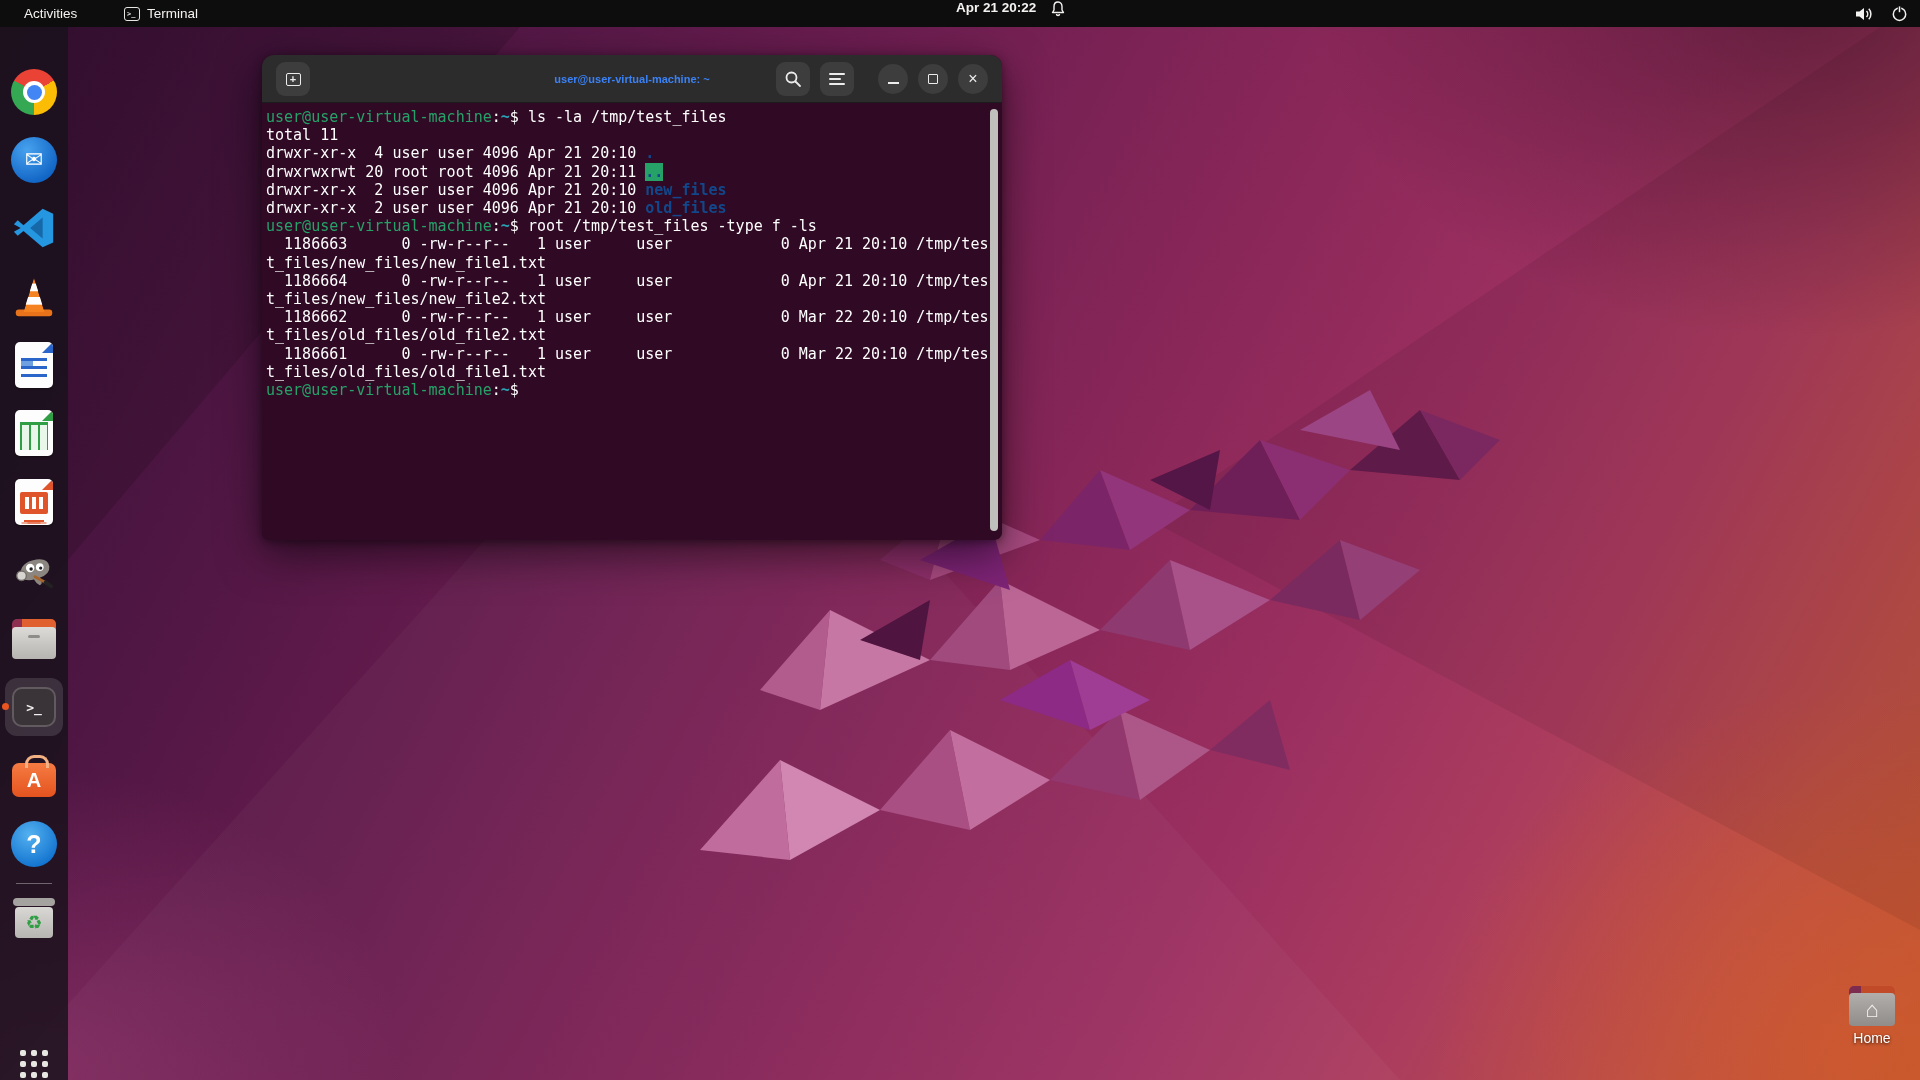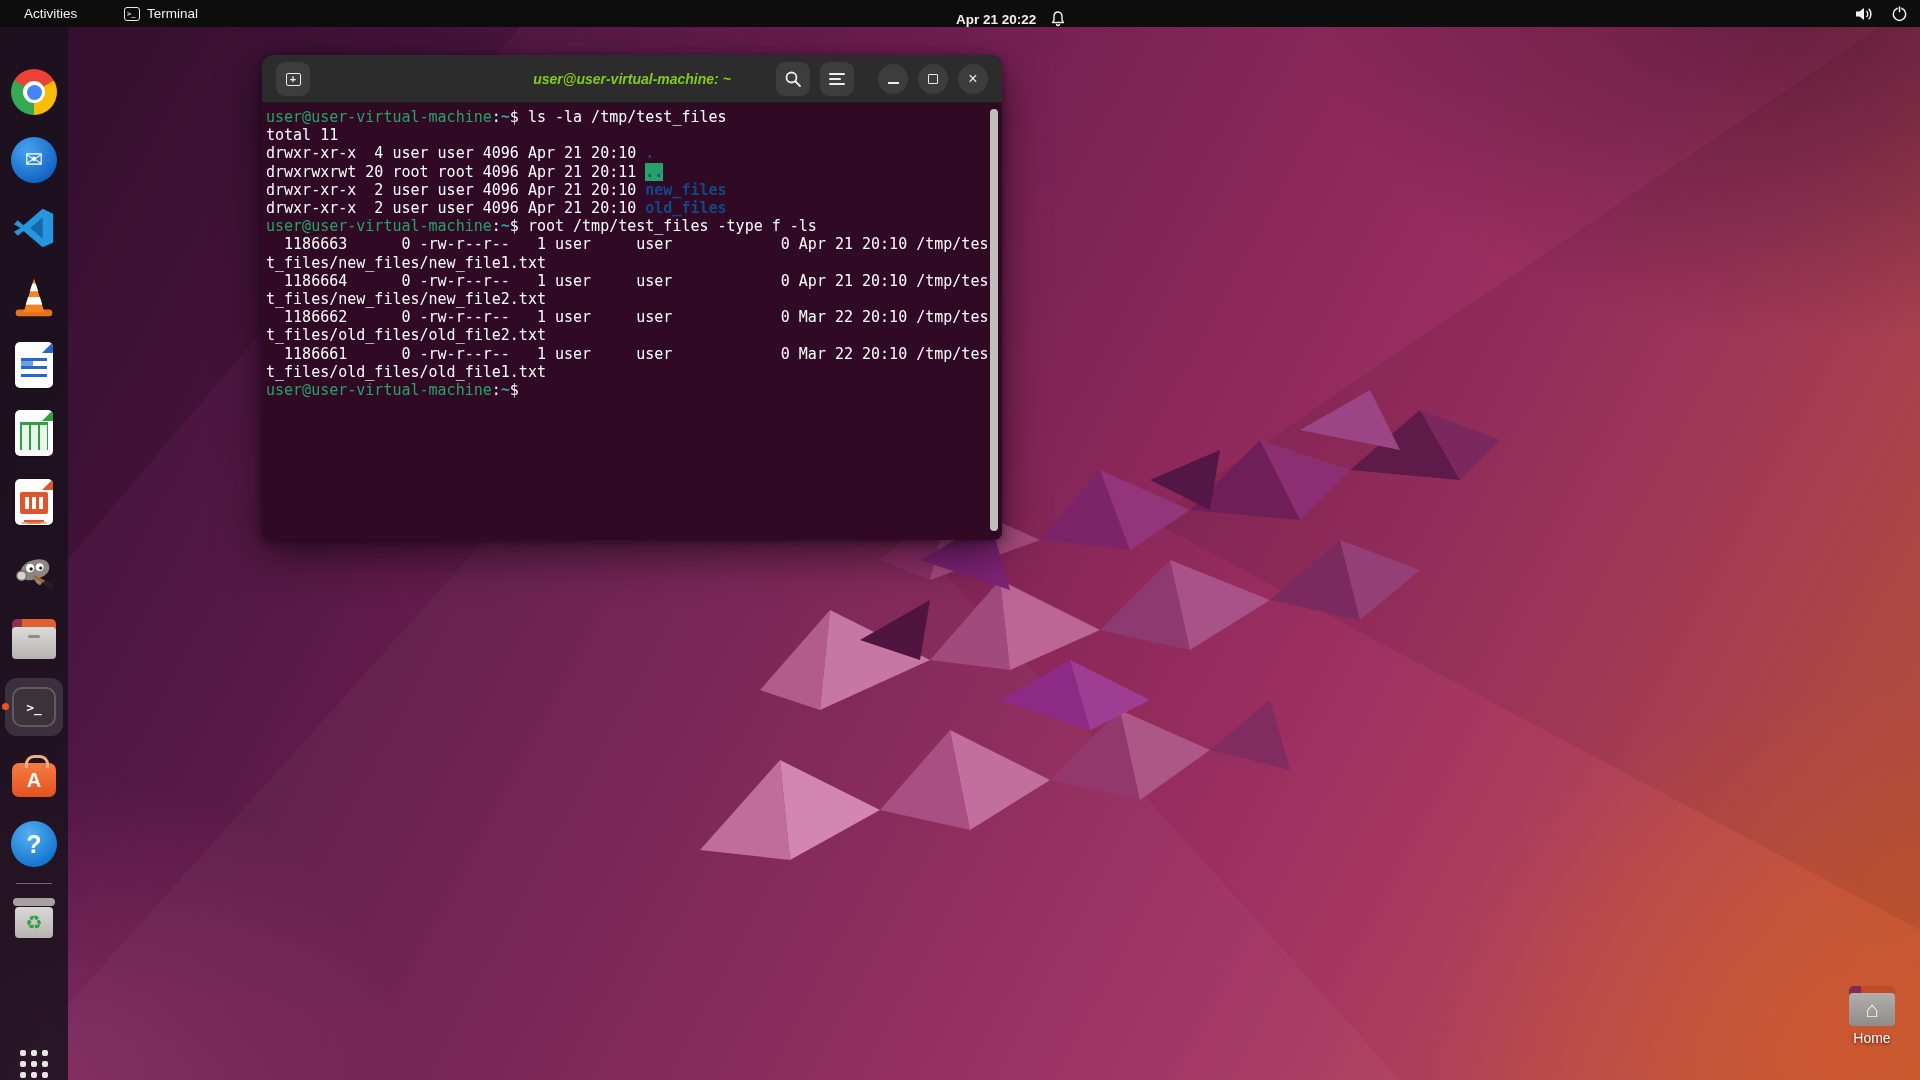--- a/index.html
+++ b/index.html
@@ -21,21 +21,21 @@
     position:absolute; left:0; top:0; width:1920px; height:27px;
     background:#0d0d0d; color:#f4f2f0; font-size:13.5px; z-index:50;
   }
   .tb-activities{ position:absolute; left:16px; top:0; height:27px; display:flex; align-items:center; padding:0 8px; }
   .tb-app{ position:absolute; left:118px; top:0; height:27px; display:flex; align-items:center; gap:7px; padding:0 6px; }
   .tb-term-icon{
     width:16px; height:14px; border:1.3px solid #e8e6e3; border-radius:3px;
     font:700 7px "DejaVu Sans Mono", monospace; color:#e8e6e3;
     display:flex; align-items:center; justify-content:flex-start; padding-left:2px;
   }
-  .tb-clock{ position:absolute; left:950px; top:0; height:27px; display:flex; align-items:flex-end; gap:14px; font-weight:700; padding:0 6px; }
+  .tb-clock{ position:absolute; left:950px; top:0; height:27px; display:flex; align-items:flex-start; gap:14px; font-weight:700; padding:0 6px; }
   .tb-right{ position:absolute; right:12px; top:0; height:27px; display:flex; align-items:center; gap:17px; }
 
   
   .dock{
     position:absolute; left:0; top:27px; width:68px; height:1053px;
     background:rgba(26,18,28,0.85); z-index:40;
   }
   .dock-item{ position:absolute; left:5px; width:58px; height:58px; border-radius:12px;
     display:flex; align-items:center; justify-content:center; }
   .dock-item.active{ background:rgba(255,255,255,0.13); }
@@ -96,21 +96,21 @@
     z-index:30; overflow:hidden; background:#300a24;
   }
   .titlebar{
     position:relative; height:48px; background:#2c2c2c; border-bottom:1px solid #1c1c1c;
     display:flex; align-items:center;
   }
   .tb-btn{ width:34px; height:34px; border-radius:9px; background:#3d3d3d; display:flex; align-items:center; justify-content:center; }
   .newtab-btn{ position:absolute; left:14px; top:7px; }
   .newtab-glyph{ width:15px; height:13px; border:1.4px solid #ececec; border-radius:2px;
     color:#ececec; font-size:11px; line-height:10px; text-align:center; font-weight:700; }
-  .win-title{ position:absolute; left:0; right:0; text-align:center; color:#84cc16; font-size:14px; font-weight:700;font-style:italic; }
+  .win-title{ position:absolute; left:0; right:0; text-align:center; color:#3b82f6; font-size:11px; font-weight:700; }
   .tb-controls{ position:absolute; right:14px; top:7px; display:flex; align-items:center; gap:10px; }
   .circle-btn{ width:30px; height:30px; border-radius:50%; background:#3d3d3d; display:flex; align-items:center; justify-content:center; color:#ececec; }
   .min-glyph{ width:11px; height:2px; background:#ececec; margin-top:8px; }
   .max-glyph{ width:10px; height:10px; border:1.6px solid #ececec; border-radius:1px; }
   .close-glyph{ font-size:16px; line-height:16px; }
   .gap8{ width:4px; }
 
   .term-body{ position:relative; height:436px; background:#300a24; padding:5px 0 0 4px; }
   .t-line{ font:400 15px/18.2px "DejaVu Sans Mono", monospace; white-space:pre; color:#fff; }
   .seg-g{ color:#26a269; font-weight:400; }

